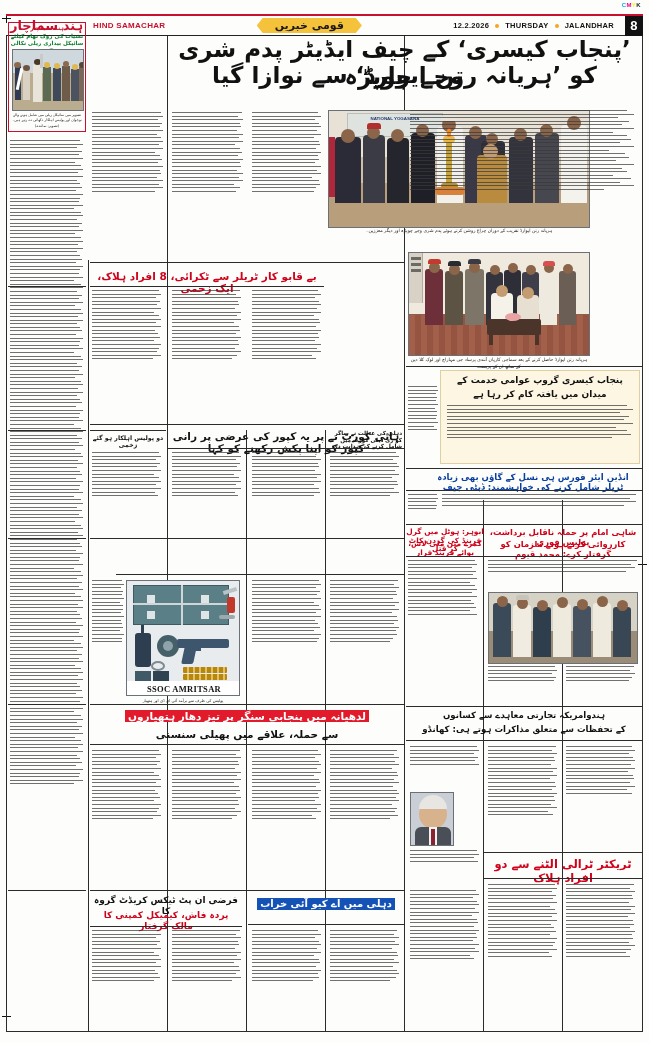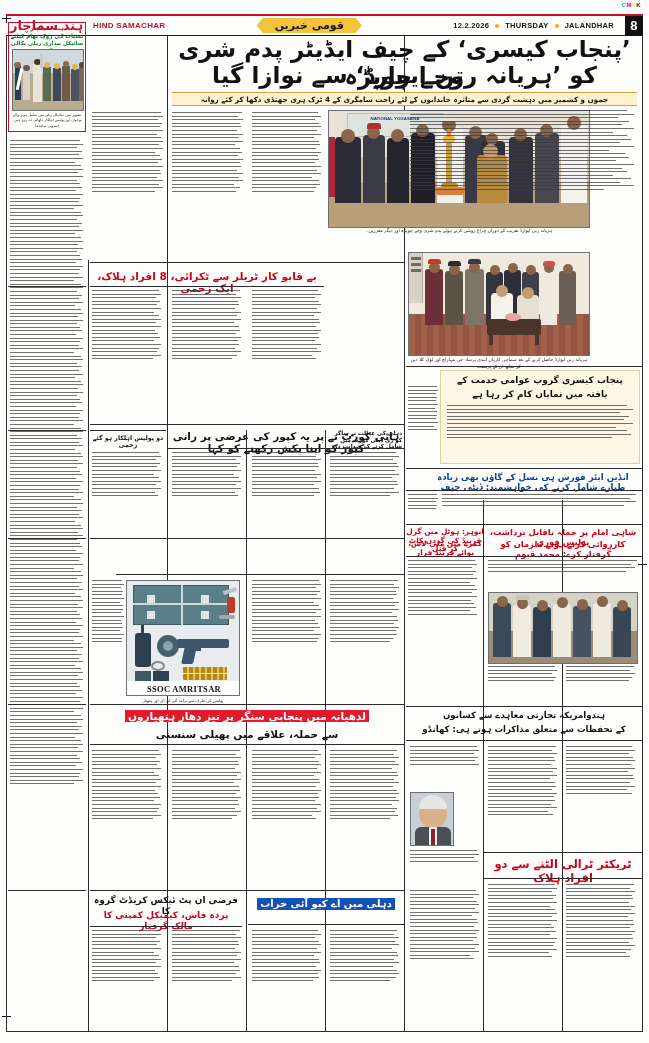--- a/index.html
+++ b/index.html
@@ -138,23 +138,20 @@
       <div style="position:absolute;left:66px;top:12px;width:6px;height:6px;border-radius:50%;background:#5a4632;"></div>
       <div style="position:absolute;left:5px;top:18px;width:3px;height:22px;background:#fff;transform:rotate(12deg);"></div>
       <div style="position:absolute;left:27px;top:4px;width:3px;height:14px;background:#c9c9c9;"></div>
     </div>
     <div class="caption" style="left:2px;right:2px;top:90px;font-size:3.6px;">تصویر میں سائیکل ریلی میں شامل ہونے والے نوجوان اور پولیس اہلکار دکھائی دے رہے ہیں۔ (تصویر: نمائندہ)</div>
   </div>
 
   <div class="hl" style="position:absolute; left:172px; top:36px; width:465px; font-size:23px;">’پنجاب کیسری‘ کے چیف ایڈیٹر پدم شری وجے چوپڑہ</div>
   <div class="hl" style="position:absolute; left:172px; top:62px; width:465px; font-size:23px;">کو ’ہریانہ رتن ایوارڈ‘ سے نوازا گیا</div>
 
-  <div class="goldbar" style="left:172px; top:92px; width:465px; height:14px;">
-    <div class="hl" style="position:absolute;inset:0;font-size:7.2px;font-weight:bold;line-height:14px;color:#111;">جموں و کشمیر میں دہشت گردی سے متاثرہ خاندانوں کے لئے راحت سامگری کے 4 ٹرک ہری جھنڈی دکھا کر کئے روانہ</div>
-  </div>
 
   <div class="photo" style="left:328px; top:110px; width:262px; height:118px; background:linear-gradient(#e7e1d6 0 40%, #cdbfa8 40% 100%);">
     <div style="position:absolute;left:18px;top:2px;width:96px;height:24px;background:#dfe3e0;border:1px solid #b9bfbb;"></div>
     <div style="position:absolute;left:22px;top:5px;width:88px;text-align:center;font-size:4.4px;font-weight:bold;color:#1f3a6e;">NATIONAL YOGASANA</div>
     <div style="position:absolute;left:0;top:72px;width:262px;height:46px;background:#b99e7c;"></div>
     <div style="position:absolute;left:6px;top:26px;width:26px;height:66px;background:#2b2b38;border-radius:4px 4px 0 0;"></div>
     <div style="position:absolute;left:12px;top:18px;width:14px;height:14px;border-radius:50%;background:#8a6549;"></div>
     <div style="position:absolute;left:34px;top:24px;width:22px;height:68px;background:#3b3b46;border-radius:4px 4px 0 0;"></div>
     <div style="position:absolute;left:38px;top:15px;width:13px;height:13px;border-radius:50%;background:#8a6549;"></div>
     <div style="position:absolute;left:38px;top:12px;width:14px;height:6px;background:#b03030;border-radius:3px 3px 0 0;"></div>
@@ -743,21 +740,21 @@
       <div class="ln" style="width:90%"></div>
       <div class="ln" style="width:96%"></div>
     <div class="ln" style="width:98%"></div>
       <div class="ln" style="width:94%"></div>
       <div class="ln" style="width:85%"></div>
   </div>
 
   <div class="rule-h" style="left:406px; top:366px; width:236px;"></div>
   <div class="creambox" style="left:440px; top:370px; width:200px; height:94px;">
     <div class="hl" style="position:absolute;left:4px;right:4px;top:4px;font-size:9px;">پنجاب کیسری گروپ عوامی خدمت کے</div>
-    <div class="hl" style="position:absolute;left:4px;right:4px;top:18px;font-size:9px;">یافتہ میں نمایاں کام کر رہا ہے</div>
+    <div class="hl" style="position:absolute;left:4px;right:4px;top:18px;font-size:9px;">میدان میں یافتہ کام کر رہا ہے</div>
     <div class="body-lines tight" style="left:6px; top:34px; width:188px; height:54px;">
       <div class="ln" style="width:96%"></div>
         <div class="ln" style="width:99%"></div>
         <div class="ln" style="width:92%"></div>
       <div class="ln" style="width:97%"></div>
         <div class="ln" style="width:94%"></div>
         <div class="ln" style="width:99%"></div>
       <div class="ln" style="width:90%"></div>
         <div class="ln" style="width:96%"></div>
         <div class="ln" style="width:98%"></div>
@@ -778,21 +775,21 @@
       <div class="ln" style="width:98%"></div>
     <div class="ln" style="width:93%"></div>
       <div class="ln" style="width:99%"></div>
       <div class="ln" style="width:88%"></div>
     <div class="ln" style="width:95%"></div>
   </div>
 
   <div class="rule-h" style="left:406px; top:468px; width:236px;"></div>
 
   <div class="hl" style="position:absolute; left:426px; top:472px; width:214px; font-size:8.6px;">
-    <span class="hl-blue">انڈین ایئر فورس ہی نسل کے گاؤں بھی زیادہ طیارے شامل کرنے کی خواہشمند: ڈپٹی چیف</span>
+    <span class="hl-blue">انڈین ایئر فورس ہی نسل کے گاؤں بھی زیادہ ٹریلر شامل کرنے کی خواہشمند: ڈپٹی چیف</span>
   </div>
   <div class="rule-h" style="left:406px; top:490px; width:236px;"></div>
   <div class="body-lines tight" style="left:408px; top:494px; width:30px; height:30px;">
     <div class="ln" style="width:96%"></div>
       <div class="ln" style="width:99%"></div>
       <div class="ln" style="width:92%"></div>
     <div class="ln" style="width:97%"></div>
       <div class="ln" style="width:94%"></div>
   </div>
   <div class="body-lines tight" style="left:442px; top:494px; width:196px; height:26px;">

